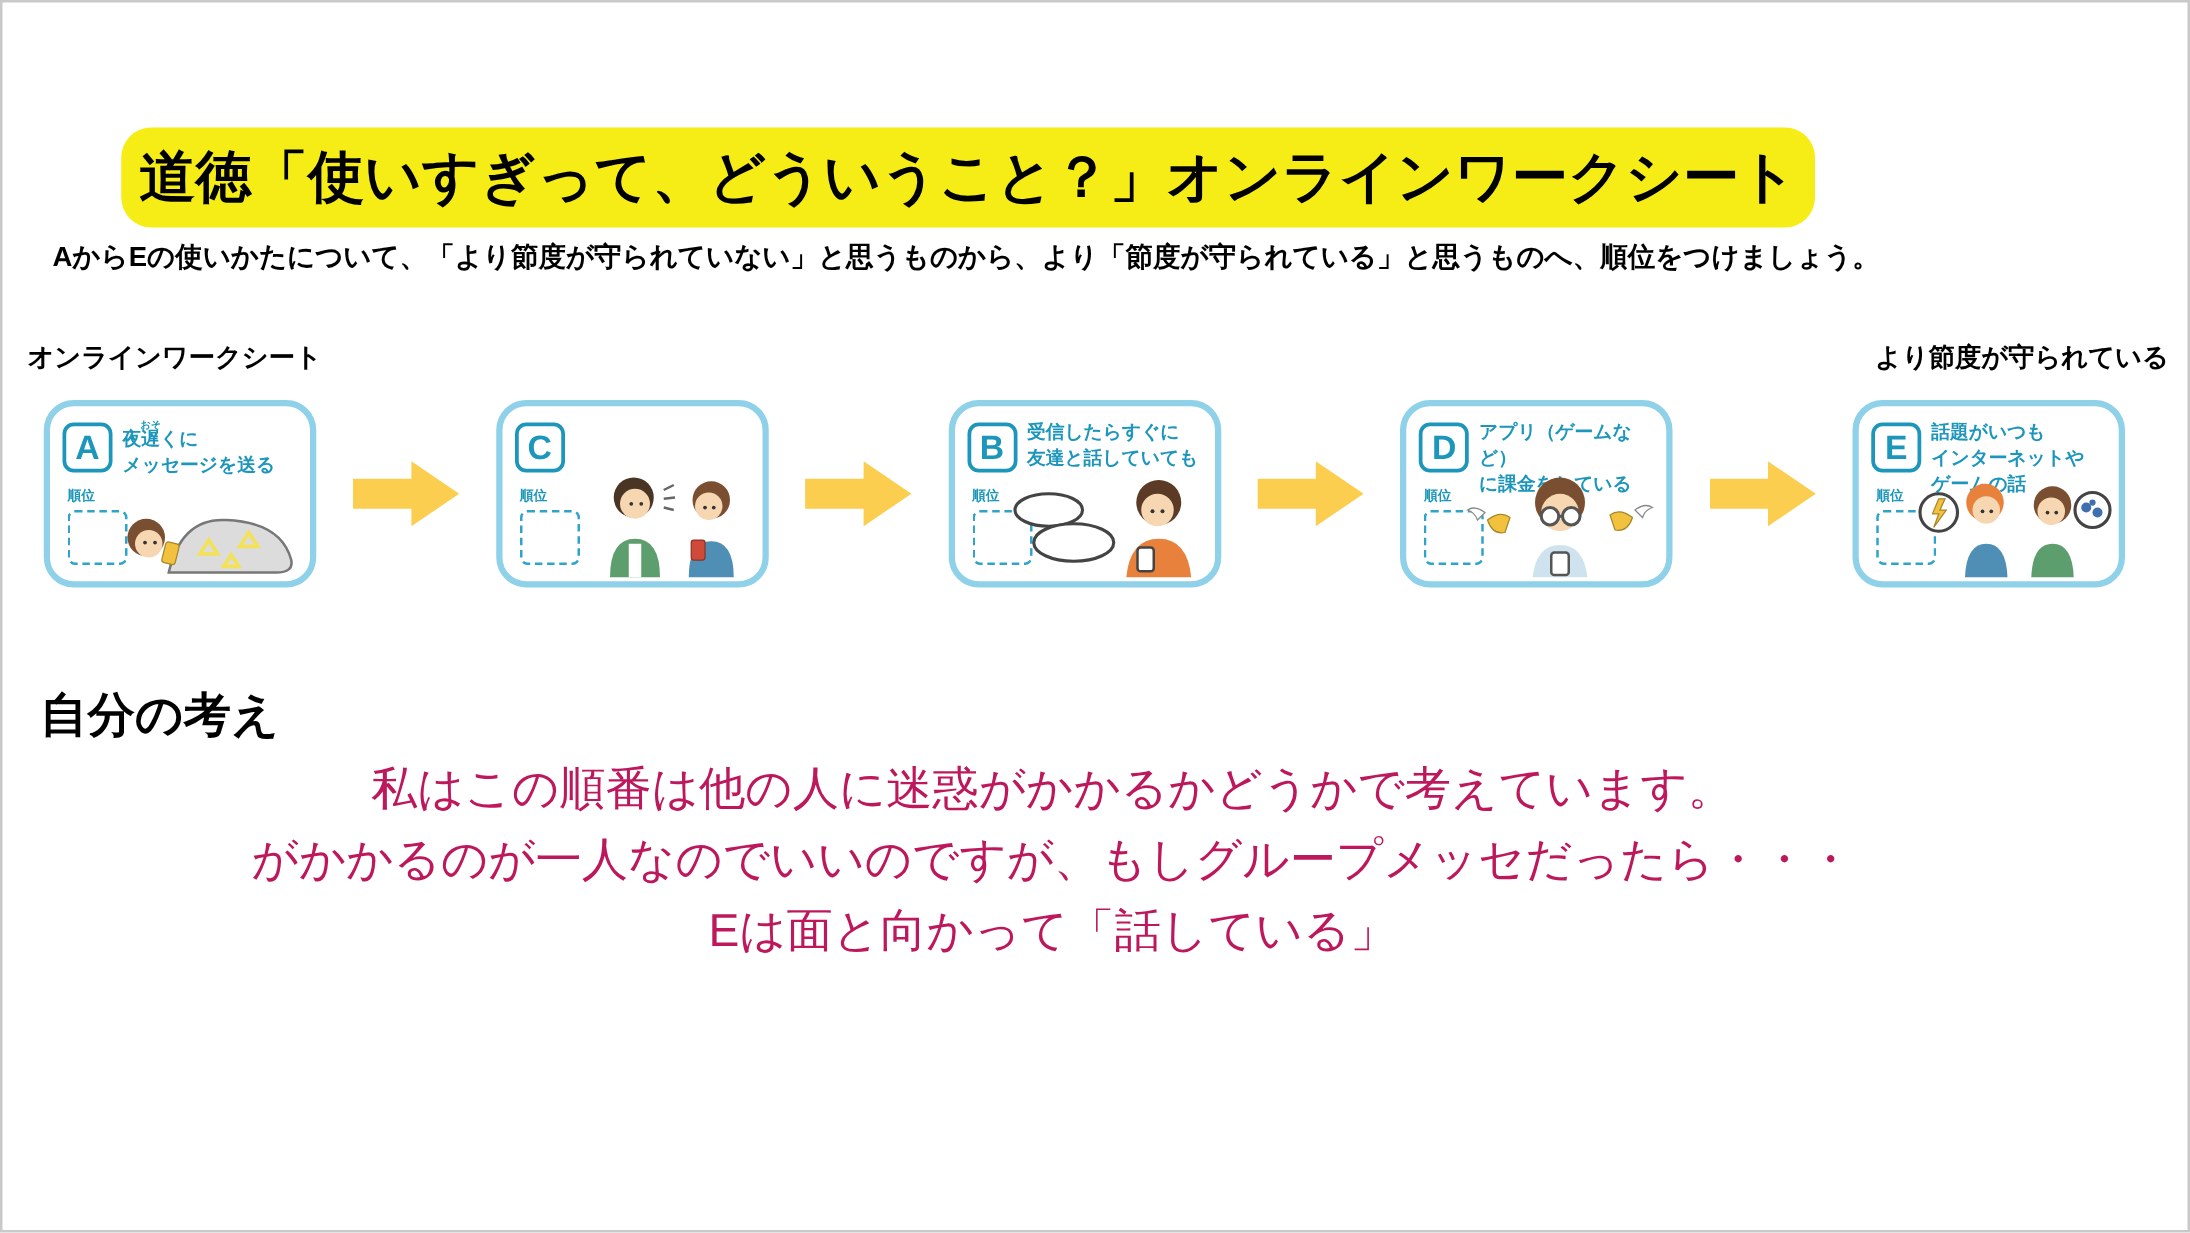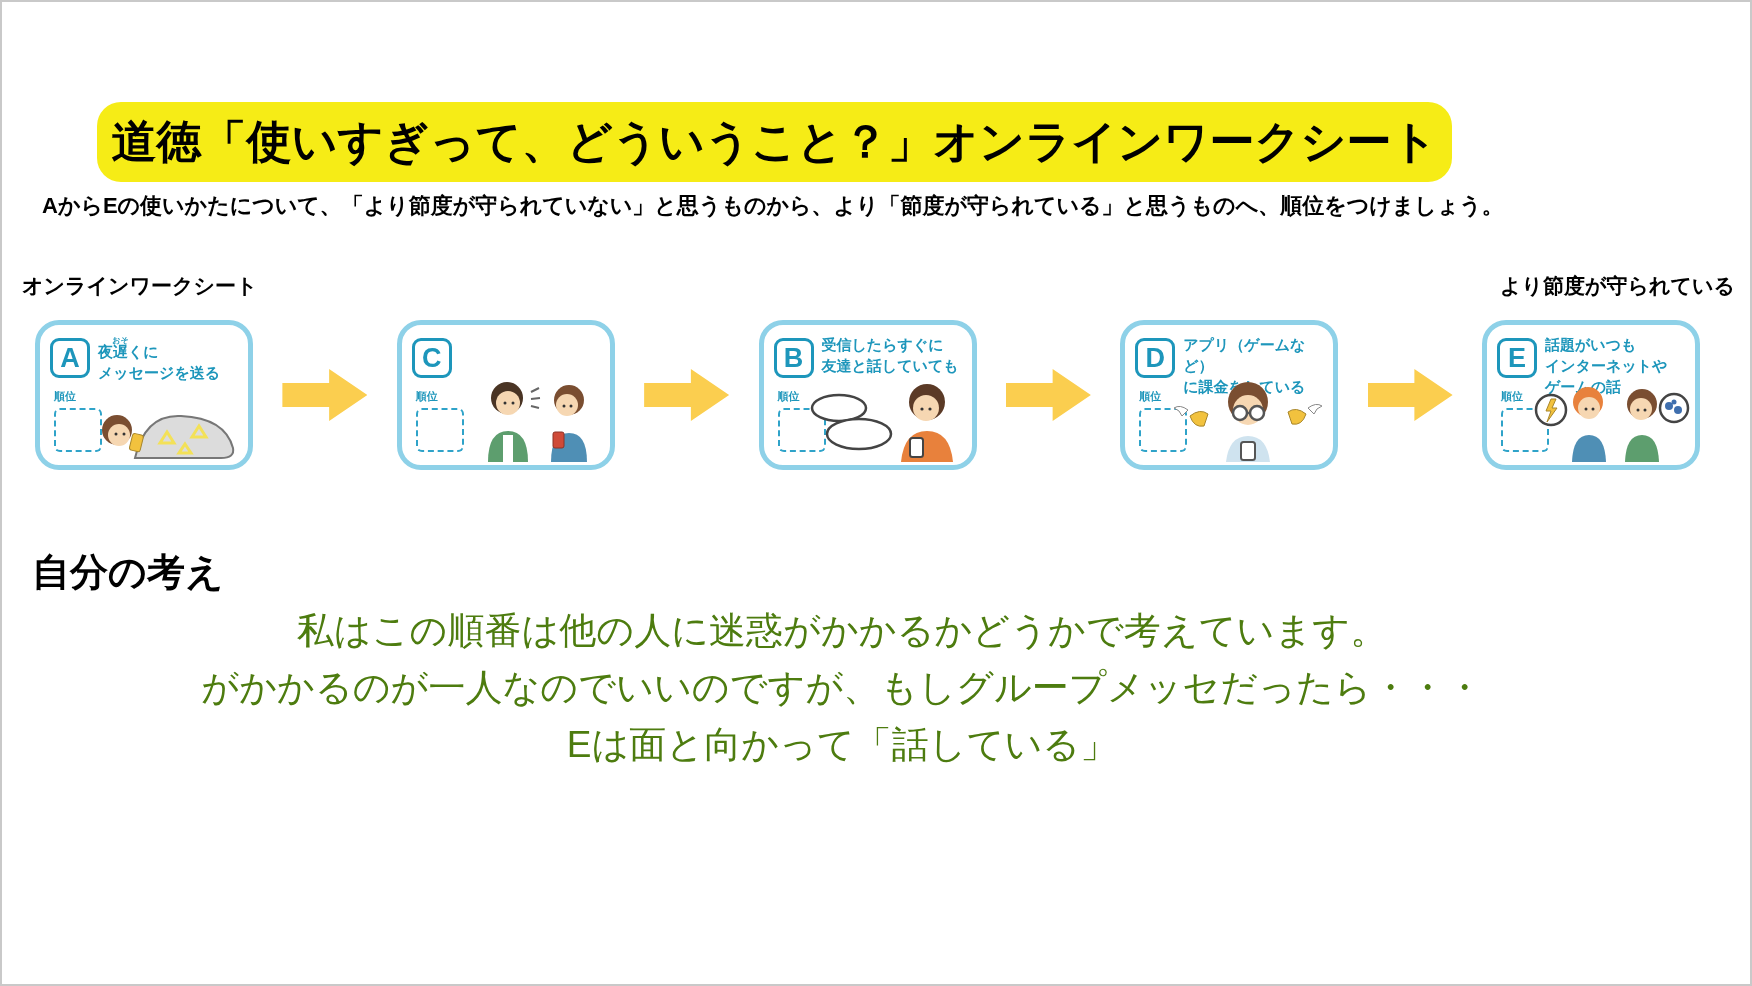--- a/index.html
+++ b/index.html
@@ -73,21 +73,21 @@
     background:var(--arrow-yellow,#fbce4f);
     clip-path:polygon(0 27%, 55% 27%, 55% 0, 100% 50%, 55% 100%, 55% 73%, 0 73%);
   }
   .opinion-heading{
     position:absolute;left:30px;top:545px;
     font-size:38px;font-weight:900;color:#000;
   }
   .opinion-block{
     position:absolute;left:0px;top:600px;width:1680px;
     text-align:center;
-    font-size:37px;line-height:57px;font-weight:400;color:#4d7c0f;
+    font-size:37px;line-height:57px;font-weight:400;color:#be185d;
   }
 </style>
 </head>
 <body style="--banner-yellow: #f6ec16; --arrow-yellow: #fbce4f; --card-border: #8ed1e8; --teal: #1d96bb;">
 
 <div class="banner">
   <span class="banner-title">道徳「使いすぎって、どういうこと？」オンラインワークシート</span>
 </div>
 
 <div class="instruction">AからEの使いかたについて、「より節度が守られていない」と思うものから、より「節度が守られている」と思うものへ、順位をつけましょう。</div>

